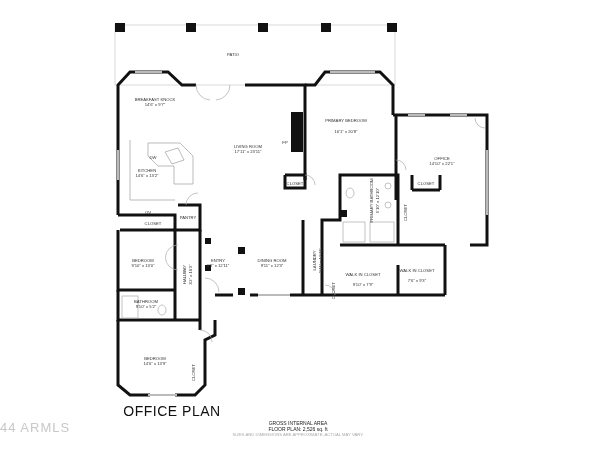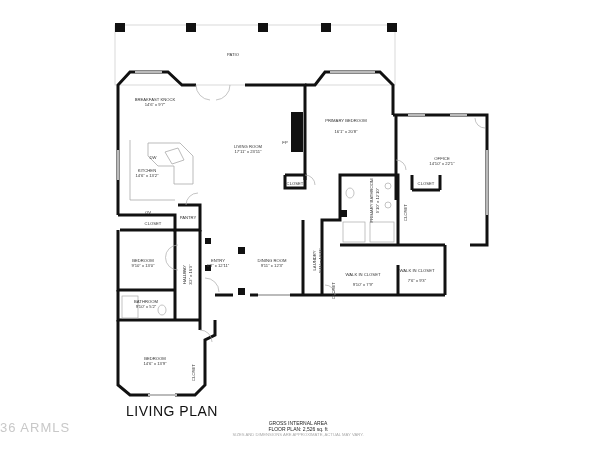--- a/index.html
+++ b/index.html
@@ -170,17 +170,17 @@
 <div class="lbl" style="left:148px;top:210px;">OV</div>
 <div class="lbl" style="left:285px;top:140px;">FP</div>
 <div class="lbl" style="left:188px;top:215px;">PANTRY</div>
 <div class="lbl" style="left:153px;top:221px;">CLOSET</div>
 <div class="lbl" style="left:295px;top:181px;">CLOSET</div>
 <div class="lbl" style="left:426px;top:181px;">CLOSET</div>
 <div class="lbl v" style="left:405px;top:210px;">CLOSET</div>
 <div class="lbl v" style="left:333px;top:288px;">CLOSET</div>
 <div class="lbl v" style="left:193px;top:370px;">CLOSET</div>
 
-<div class="title">LIVING PLAN</div>
+<div class="title">OFFICE PLAN</div>
 <div class="gia">GROSS INTERNAL AREA</div>
 <div class="gia" style="top:426px;">FLOOR PLAN: 2,526 sq. ft</div>
 <div class="disc">SIZES AND DIMENSIONS ARE APPROXIMATE, ACTUAL MAY VARY.</div>
-<div class="brand">36 ARMLS</div>
+<div class="brand">44 ARMLS</div>
 
 </body></html>

